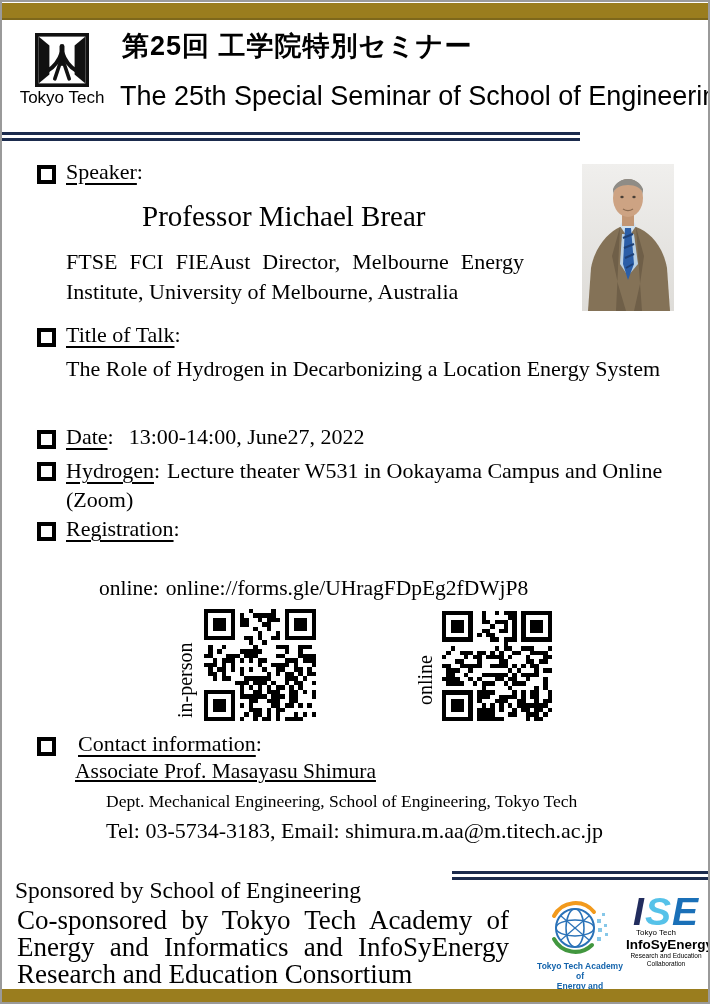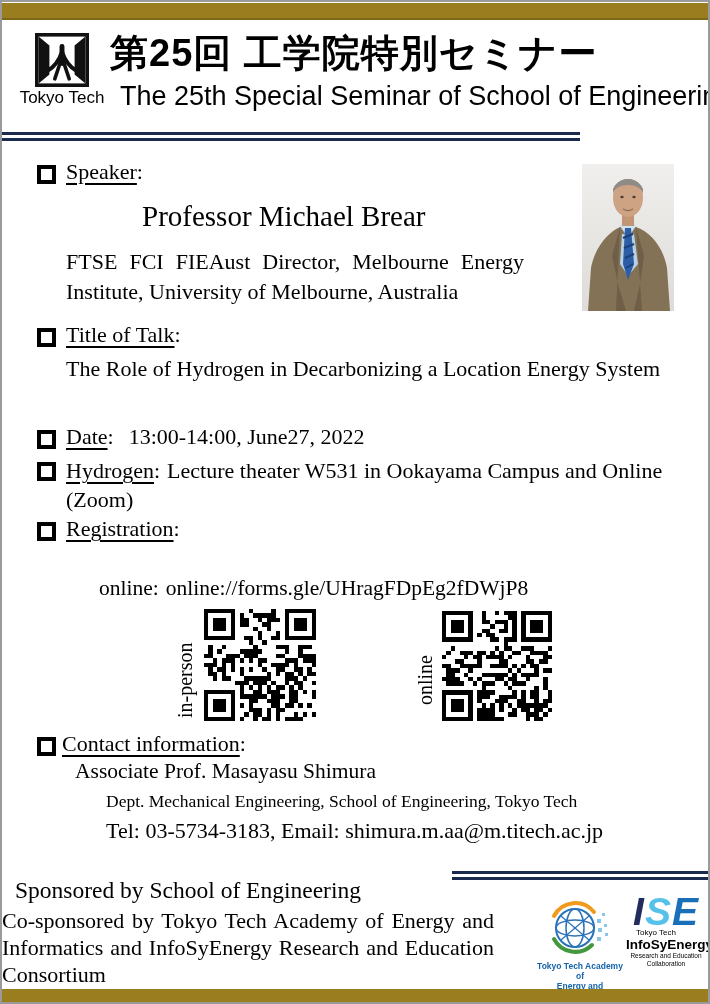--- a/index.html
+++ b/index.html
@@ -12,21 +12,21 @@
   
   .gold-top{left:0;right:0;top:1px;height:15px;background:#9a7d1e;border-bottom:2px solid #7d671b;}
   .gold-bottom{left:0;right:0;top:987px;height:13px;background:#9a7d1e;}
   
   .navy-rule{height:9px;box-sizing:border-box;border-top:3px solid #1b2b4d;border-bottom:3px solid #1b2b4d;}
   .rule-header{left:0;top:130px;width:578px;}
   .rule-footer{left:450px;right:0;top:869px;}
   
   .logo-mark{left:33px;top:31px;width:54px;height:54px;}
   .logo-text{left:6px;top:86px;width:108px;text-align:center;font-family:"Liberation Sans",sans-serif;font-size:17px;letter-spacing:0;}
-  .title-jp{left:108px;top:26px;font-family:"Liberation Sans",sans-serif;font-weight:bold;font-size:38px;letter-spacing:1px;white-space:nowrap;}
+  .title-jp{left:120px;top:26px;font-family:"Liberation Sans",sans-serif;font-weight:bold;font-size:27px;letter-spacing:1px;white-space:nowrap;}
   .title-en{left:118px;top:79px;font-family:"Liberation Sans",sans-serif;font-size:27px;white-space:nowrap;}
   
   .bullet{width:11px;height:11px;border:4px solid #000;background:#fff;}
   
   .sec{font-size:22px;white-space:nowrap;}
   .u{text-decoration:underline;text-underline-offset:4px;text-decoration-thickness:1.5px;}
   .just{text-align:justify;font-size:22px;}
   .speaker-name{left:140px;top:198px;font-size:29px;}
   .affil{left:64px;top:245px;width:458px;line-height:30px;}
   .talk-title{left:64px;top:351px;width:597px;line-height:31px;}
@@ -38,28 +38,28 @@
   .url-line2{top:574px;}
   .url-link{color:#000;text-decoration:none;margin-left:7px;}
   
   .qr{background:#fff;}
   .qr-left{left:202px;top:607px;width:112px;height:112px;}
   .qr-right{left:440px;top:609px;width:110px;height:110px;}
   .qr-label{font-size:20px;transform:rotate(-90deg);transform-origin:0 0;white-space:nowrap;}
   .qr-label-left{left:172px;top:716px;}
   .qr-label-right{left:412px;top:703px;}
   
-  .contact-name{left:73px;top:757px;font-size:21.5px;white-space:nowrap;}
+  .contact-name{left:73px;top:757px;font-size:21.5px;white-space:nowrap;text-decoration:underline;}
   .contact-dept{left:104px;top:789px;font-size:17.5px;white-space:nowrap;}
   .contact-tel{left:104px;top:816px;font-size:22px;white-space:nowrap;}
   
   .photo{left:580px;top:162px;width:92px;height:147px;}
   
   .sponsored{left:13px;top:875px;font-size:23.5px;white-space:nowrap;}
-  .cosponsored{left:0;top:905px;width:492px;font-size:22px;line-height:27px;text-align:justify;font-family:Liberation Serif, serif;}
+  .cosponsored{left:15px;top:905px;width:492px;font-size:27px;line-height:27px;text-align:justify;font-family:Liberation Serif, serif;}
   .academy{left:534px;top:897px;width:88px;text-align:center;}
   .academy-text{font-family:"Liberation Sans",sans-serif;font-weight:bold;font-size:8.5px;line-height:10px;color:#1464ac;}
   .ise{left:624px;top:893px;width:80px;text-align:center;font-family:"Liberation Sans",sans-serif;}
   .ise-letters{font-weight:bold;font-style:italic;font-size:39px;line-height:33px;letter-spacing:1px;}
   .ise-i{color:#222d5e;}.ise-s{color:#56c2e9;}.ise-e{color:#1a70b8;}
   .ise-top{font-size:8px;text-align:left;padding-left:10px;line-height:9px;}
   .ise-main{font-weight:bold;font-size:13.5px;line-height:15px;}
   .ise-sub{font-size:6.5px;line-height:7.5px;}
 </style>
 </head>
@@ -574,21 +574,21 @@
         <rect x="2" y="2" width="3" height="3"></rect>
         <rect x="18" y="0" width="7" height="7"></rect>
         <rect x="19" y="1" width="5" height="5" fill="#fff"></rect>
         <rect x="20" y="2" width="3" height="3"></rect>
         <rect x="0" y="18" width="7" height="7"></rect>
         <rect x="1" y="19" width="5" height="5" fill="#fff"></rect>
         <rect x="2" y="20" width="3" height="3"></rect>
       </svg></div>
 
   <div class="abs bullet" style="left:35px;top:735px;"></div>
-  <div class="abs sec" style="left:60px;top:729px;"><span class="u">Contact information</span><span>:</span></div>
+  <div class="abs sec" style="left:76px;top:729px;"><span class="u">Contact information</span><span>:</span></div>
   <div class="abs contact-name">Associate Prof. Masayasu Shimura</div>
   <div class="abs contact-dept">Dept. Mechanical Engineering, School of Engineering, Tokyo Tech</div>
   <div class="abs contact-tel">Tel: 03-5734-3183, Email: shimura.m.aa@m.titech.ac.jp</div>
 
   <div class="abs navy-rule rule-footer"></div>
   <div class="abs sponsored">Sponsored by School of  Engineering</div>
   <div class="abs cosponsored">Co-sponsored by Tokyo Tech Academy of Energy and Informatics and InfoSyEnergy Research and Education Consortium</div>
 
   <div class="abs academy">
     <svg viewBox="0 0 66 58" width="66" height="58">

